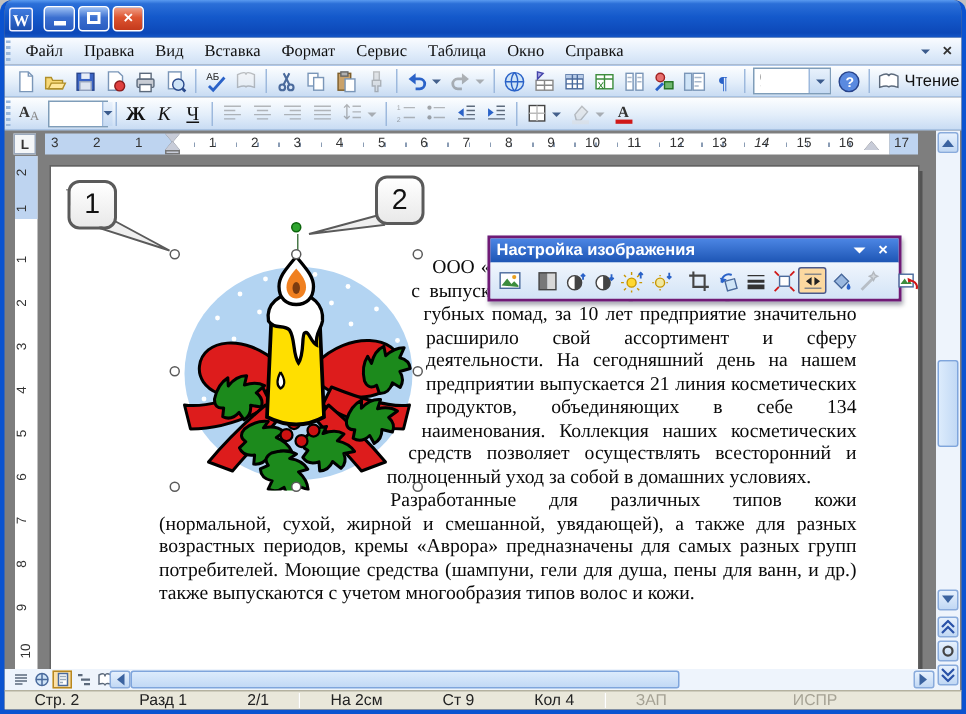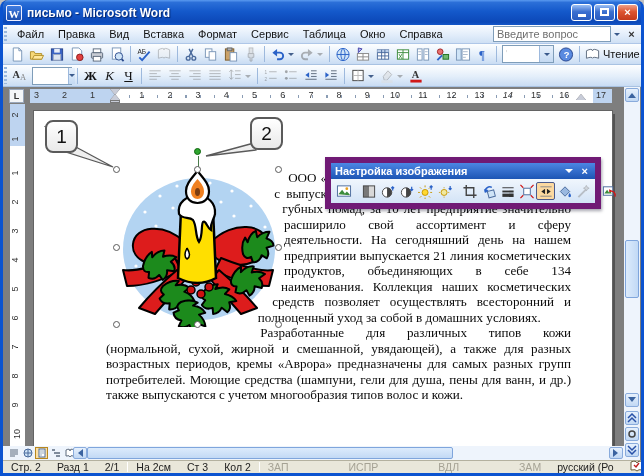--- a/index.html
+++ b/index.html
@@ -84,21 +84,21 @@
   #doctext p{margin:0;text-indent:27px;text-align:justify;}
   #clipart{position:absolute;left:112px;top:170px;width:166px;height:157px;z-index:3;}
   .handle{position:absolute;width:7px;height:7px;border-radius:50%;background:#fff;border:1px solid #5a5a5a;z-index:6;}
   .handle.green{background:#2fa52f;border-color:#0c650c;}
   .rotstem{position:absolute;left:195px;top:156px;width:1px;height:14px;background:#4a7a4a;z-index:5;}
   .callout{position:absolute;width:33px;height:33px;border:2px solid #5a5a5a;border-radius:8px;
     background:linear-gradient(#ffffff,#e9e9e9);z-index:7;display:flex;align-items:center;justify-content:center;
     font-size:19px;color:#111;}
   #tails{position:absolute;left:0;top:0;width:644px;height:476px;pointer-events:none;z-index:6;}
   
-  #pictb{position:absolute;left:322px;top:157px;width:276px;border:6px solid #701a75;z-index:20;
+  #pictb{position:absolute;left:322px;top:157px;width:276px;border:2px solid #701a75;z-index:20;
     box-shadow:1px 2px 3px rgba(0,0,30,.35);background:#d7e5f7;}
   #pictb .ptitle{height:16px;background:linear-gradient(180deg,#4c86e4,#1d55b4);color:#fff;
     font:bold 11px "Liberation Sans",sans-serif;display:flex;align-items:center;padding:0 4px;}
   #pictb .ptitle .pt{flex:1;}
   #pictb .pdown{width:0;height:0;border:4px solid transparent;border-top-color:#fff;margin:4px 6px 0 0;}
   #pictb .pclose{color:#fff;font-weight:bold;font-size:11px;padding:0 3px;}
   #pictb .pbody{height:24px;display:flex;align-items:center;padding:0 3px;
     background:linear-gradient(180deg,#f0f6fd,#d3e3f6);}
   
   .sb-btn{position:absolute;background:linear-gradient(180deg,#e7f1fd,#c1d8f4);border:1px solid #89abdc;border-radius:2px;
@@ -113,58 +113,56 @@
     background:linear-gradient(90deg,#dcebfc,#c2d9f5);}
   #hsb{position:absolute;left:0;top:446px;width:621px;height:14px;background:#eef4fc;z-index:30;display:flex;align-items:center;}
   #hsb-thumb{position:absolute;left:84px;top:1px;width:366px;height:12px;border:1px solid #7fa5dc;border-radius:2px;
     background:linear-gradient(180deg,#dcebfc,#c2d9f5);}
   .viewbtns{display:flex;align-items:center;margin-left:4px;gap:1px;}
   .vb{width:13px;height:12px;display:flex;align-items:center;justify-content:center;border:1px solid transparent;}
   .vb.active{background:#fbe0a6;border-color:#b8871f;}
   
   #statusbar{position:absolute;left:0;top:460px;width:638px;height:13px;background:#e9e7da;border-top:1px solid #b4b19f;
     display:flex;align-items:center;font-size:10.5px;color:#222;z-index:40;}
-  .seg{padding:0 8px;white-space:nowrap;}
+  .seg{padding:0 20px;white-space:nowrap;}
   .seg.flag{color:#a5a294;}
   .sep-v{width:1px;height:10px;background:#c0bdad;border-right:1px solid #fff;}
   .resize-grip{margin-left:auto;width:12px;height:12px;
     background:repeating-linear-gradient(135deg,transparent 0 2px,#b0ad9e 2px 3px);}
 </style>
 </head>
 <body>
 
 <div id="win">
 
   <div class="titlebar">
     <span class="appicon">W</span>
-    <span class="ttext">письмо - Microsoft Word</span>
     <span class="winbtn">
         <span class="minglyph"></span>
       </span>
     <span class="winbtn">
         <span class="maxglyph"></span>
       </span>
     <span class="winbtn close">×</span>
   </div>
 
   <div class="menubar">
     <span class="grip"></span>
-    <span style="display:flex;">
+    <span style="display:flex;font-family:Liberation Serif, serif;">
         <span class="menu-item">Файл</span>
         <span class="menu-item">Правка</span>
         <span class="menu-item">Вид</span>
         <span class="menu-item">Вставка</span>
         <span class="menu-item">Формат</span>
         <span class="menu-item">Сервис</span>
         <span class="menu-item">Таблица</span>
         <span class="menu-item">Окно</span>
         <span class="menu-item">Справка</span>
       </span>
     <span class="ask-wrap">
-      <input class="ask" placeholder="Введите вопрос" style="">
       <span class="ca"></span>
       <span class="mclose">×</span>
     </span>
   </div>
 
   <div class="toolbar" id="stdbar">
     <span class="grip"></span>
     <span style="display:flex;align-items:center;">
         <span class="tb-btn">
           <span class="ico">
@@ -851,22 +849,22 @@
         <span class="arr right"></span>
       </div>
   </div>
 
   <div id="statusbar">
     <span class="seg">Стр. 2</span>
     <span class="seg">Разд 1</span>
     <span class="seg">2/1</span>
     <span class="sep-v"></span>
     <span class="seg">На 2см</span>
-    <span class="seg">Ст 3</span>
-    <span class="seg">Кол 2</span>
+    <span class="seg">Ст 9</span>
+    <span class="seg">Кол 4</span>
     <span class="sep-v"></span>
     <span style="display:flex;gap:44px;">
         <span class="seg flag">ЗАП</span>
         <span class="seg flag">ИСПР</span>
         <span class="seg flag">ВДЛ</span>
         <span class="seg flag">ЗАМ</span>
       </span>
     <span class="seg">русский (Ро</span>
     <span class="seg">
       <svg width="14" height="12" viewBox="0 0 14 12">

